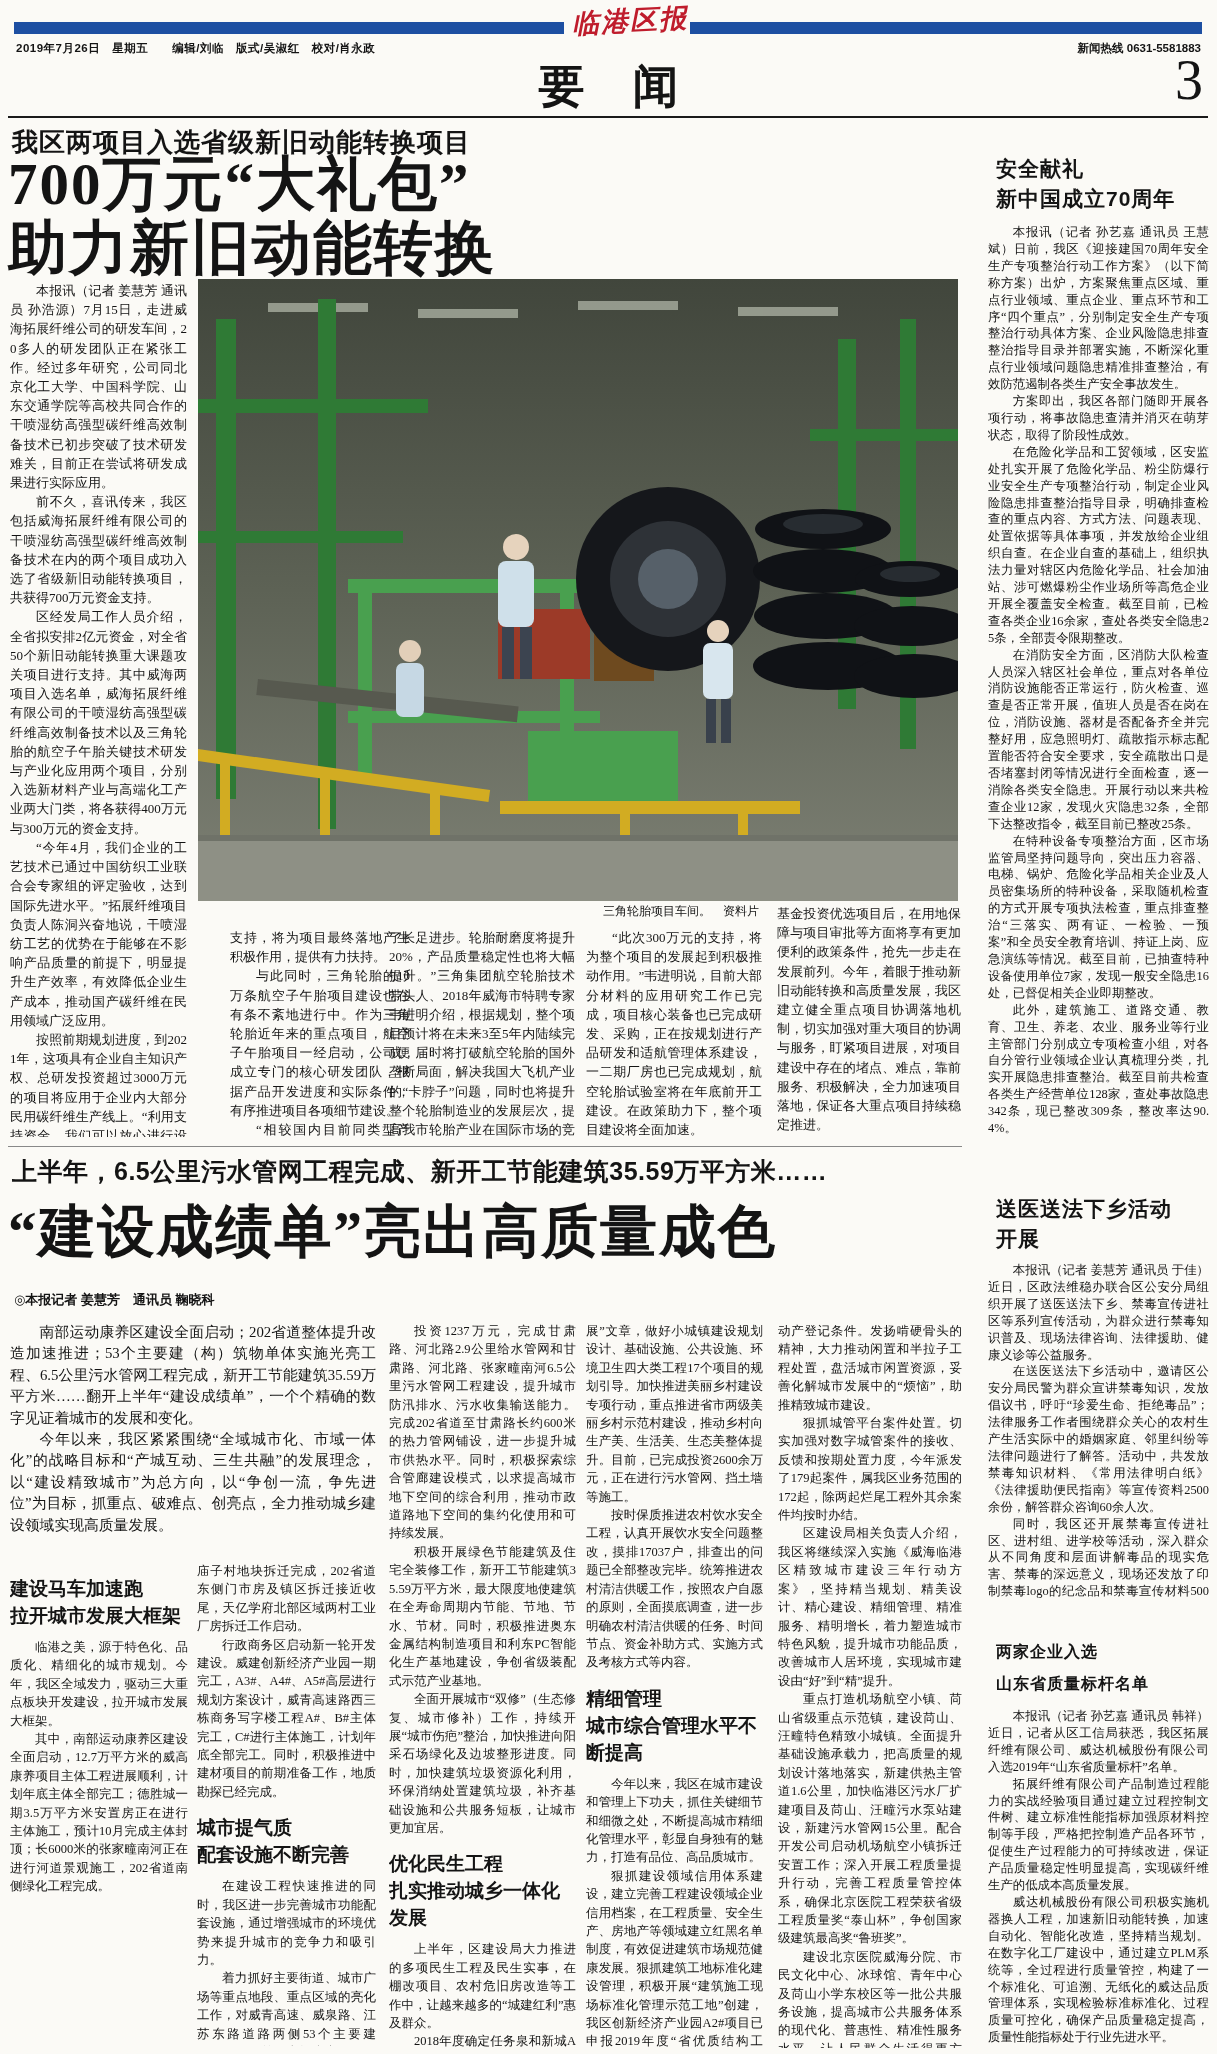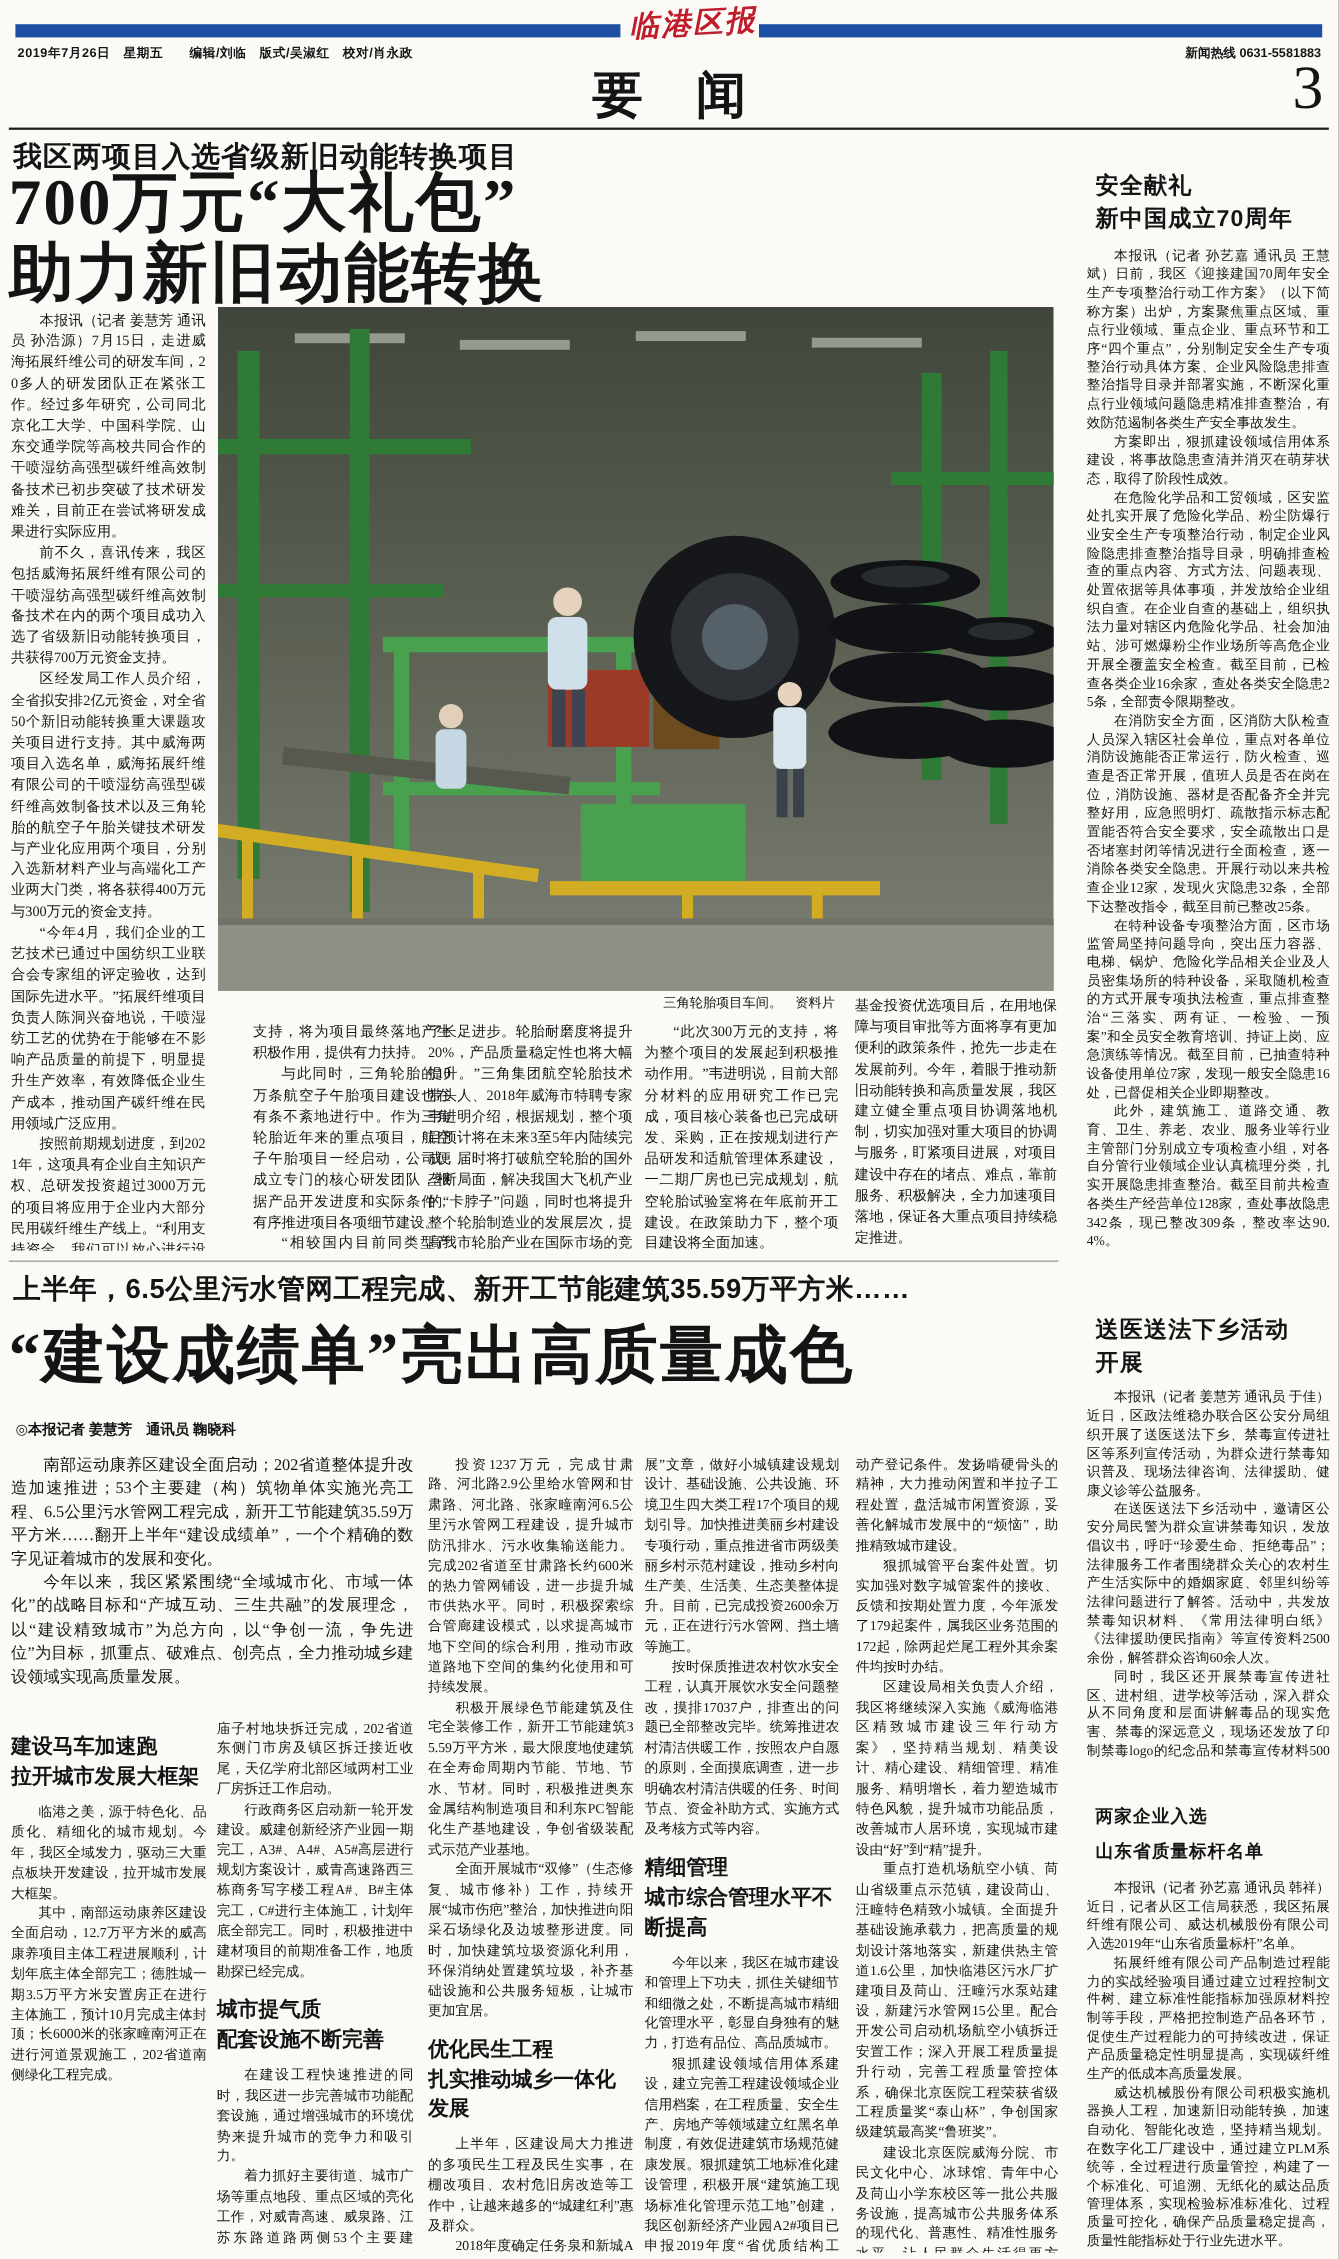--- a/index.html
+++ b/index.html
@@ -231,21 +231,21 @@
       <p>重点打造机场航空小镇、苘山省级重点示范镇，建设苘山、汪疃特色精致小城镇。全面提升基础设施承载力，把高质量的规划设计落地落实，新建供热主管道1.6公里，加快临港区污水厂扩建项目及苘山、汪疃污水泵站建设，新建污水管网15公里。配合开发公司启动机场航空小镇拆迁安置工作；深入开展工程质量提升行动，完善工程质量管控体系，确保北京医院工程荣获省级工程质量奖“泰山杯”，争创国家级建筑最高奖“鲁班奖”。</p>
       <p>建设北京医院威海分院、市民文化中心、冰球馆、青年中心及苘山小学东校区等一批公共服务设施，提高城市公共服务体系的现代化、普惠性、精准性服务水平，让人民群众生活得更方便、更舒心、更美好。加快推动新旧动能转换，高标准管理打造碳纤维产业园区、中欧产业园区、塑料助剂化工园区等园区；加强生态保护和修复，实施山体修复、河道治理、河库绿化三年行动。</p>
     </div>
 
   <div class="sb-title" style="left:996px;top:154px;">
     <div>安全献礼</div>
     <div>新中国成立70周年</div>
   </div>
   <div class="colbox body-s" style="left:988px;top:224px;width:221px;height:934px;">
       <p>本报讯（记者 孙艺嘉 通讯员 王慧斌）日前，我区《迎接建国70周年安全生产专项整治行动工作方案》（以下简称方案）出炉，方案聚焦重点区域、重点行业领域、重点企业、重点环节和工序“四个重点”，分别制定安全生产专项整治行动具体方案、企业风险隐患排查整治指导目录并部署实施，不断深化重点行业领域问题隐患精准排查整治，有效防范遏制各类生产安全事故发生。</p>
-      <p>方案即出，狠抓建设领域信用体系建设，将事故隐患查清并消灭在萌芽状态，取得了阶段性成效。</p>
+      <p>方案即出，我区各部门随即开展各项行动，将事故隐患查清并消灭在萌芽状态，取得了阶段性成效。</p>
       <p>在危险化学品和工贸领域，区安监处扎实开展了危险化学品、粉尘防爆行业安全生产专项整治行动，制定企业风险隐患排查整治指导目录，明确排查检查的重点内容、方式方法、问题表现、处置依据等具体事项，并发放给企业组织自查。在企业自查的基础上，组织执法力量对辖区内危险化学品、社会加油站、涉可燃爆粉尘作业场所等高危企业开展全覆盖安全检查。截至目前，已检查各类企业16余家，查处各类安全隐患25条，全部责令限期整改。</p>
       <p>在消防安全方面，区消防大队检查人员深入辖区社会单位，重点对各单位消防设施能否正常运行，防火检查、巡查是否正常开展，值班人员是否在岗在位，消防设施、器材是否配备齐全并完整好用，应急照明灯、疏散指示标志配置能否符合安全要求，安全疏散出口是否堵塞封闭等情况进行全面检查，逐一消除各类安全隐患。开展行动以来共检查企业12家，发现火灾隐患32条，全部下达整改指令，截至目前已整改25条。</p>
       <p>在特种设备专项整治方面，区市场监管局坚持问题导向，突出压力容器、电梯、锅炉、危险化学品相关企业及人员密集场所的特种设备，采取随机检查的方式开展专项执法检查，重点排查整治“三落实、两有证、一检验、一预案”和全员安全教育培训、持证上岗、应急演练等情况。截至目前，已抽查特种设备使用单位7家，发现一般安全隐患16处，已督促相关企业即期整改。</p>
       <p>此外，建筑施工、道路交通、教育、卫生、养老、农业、服务业等行业主管部门分别成立专项检查小组，对各自分管行业领域企业认真梳理分类，扎实开展隐患排查整治。截至目前共检查各类生产经营单位128家，查处事故隐患342条，现已整改309条，整改率达90.4%。</p>
     </div>
 
   <div class="sb-title" style="left:996px;top:1194px;">
     <div>送医送法下乡活动</div>
     <div>开展</div>
   </div>

